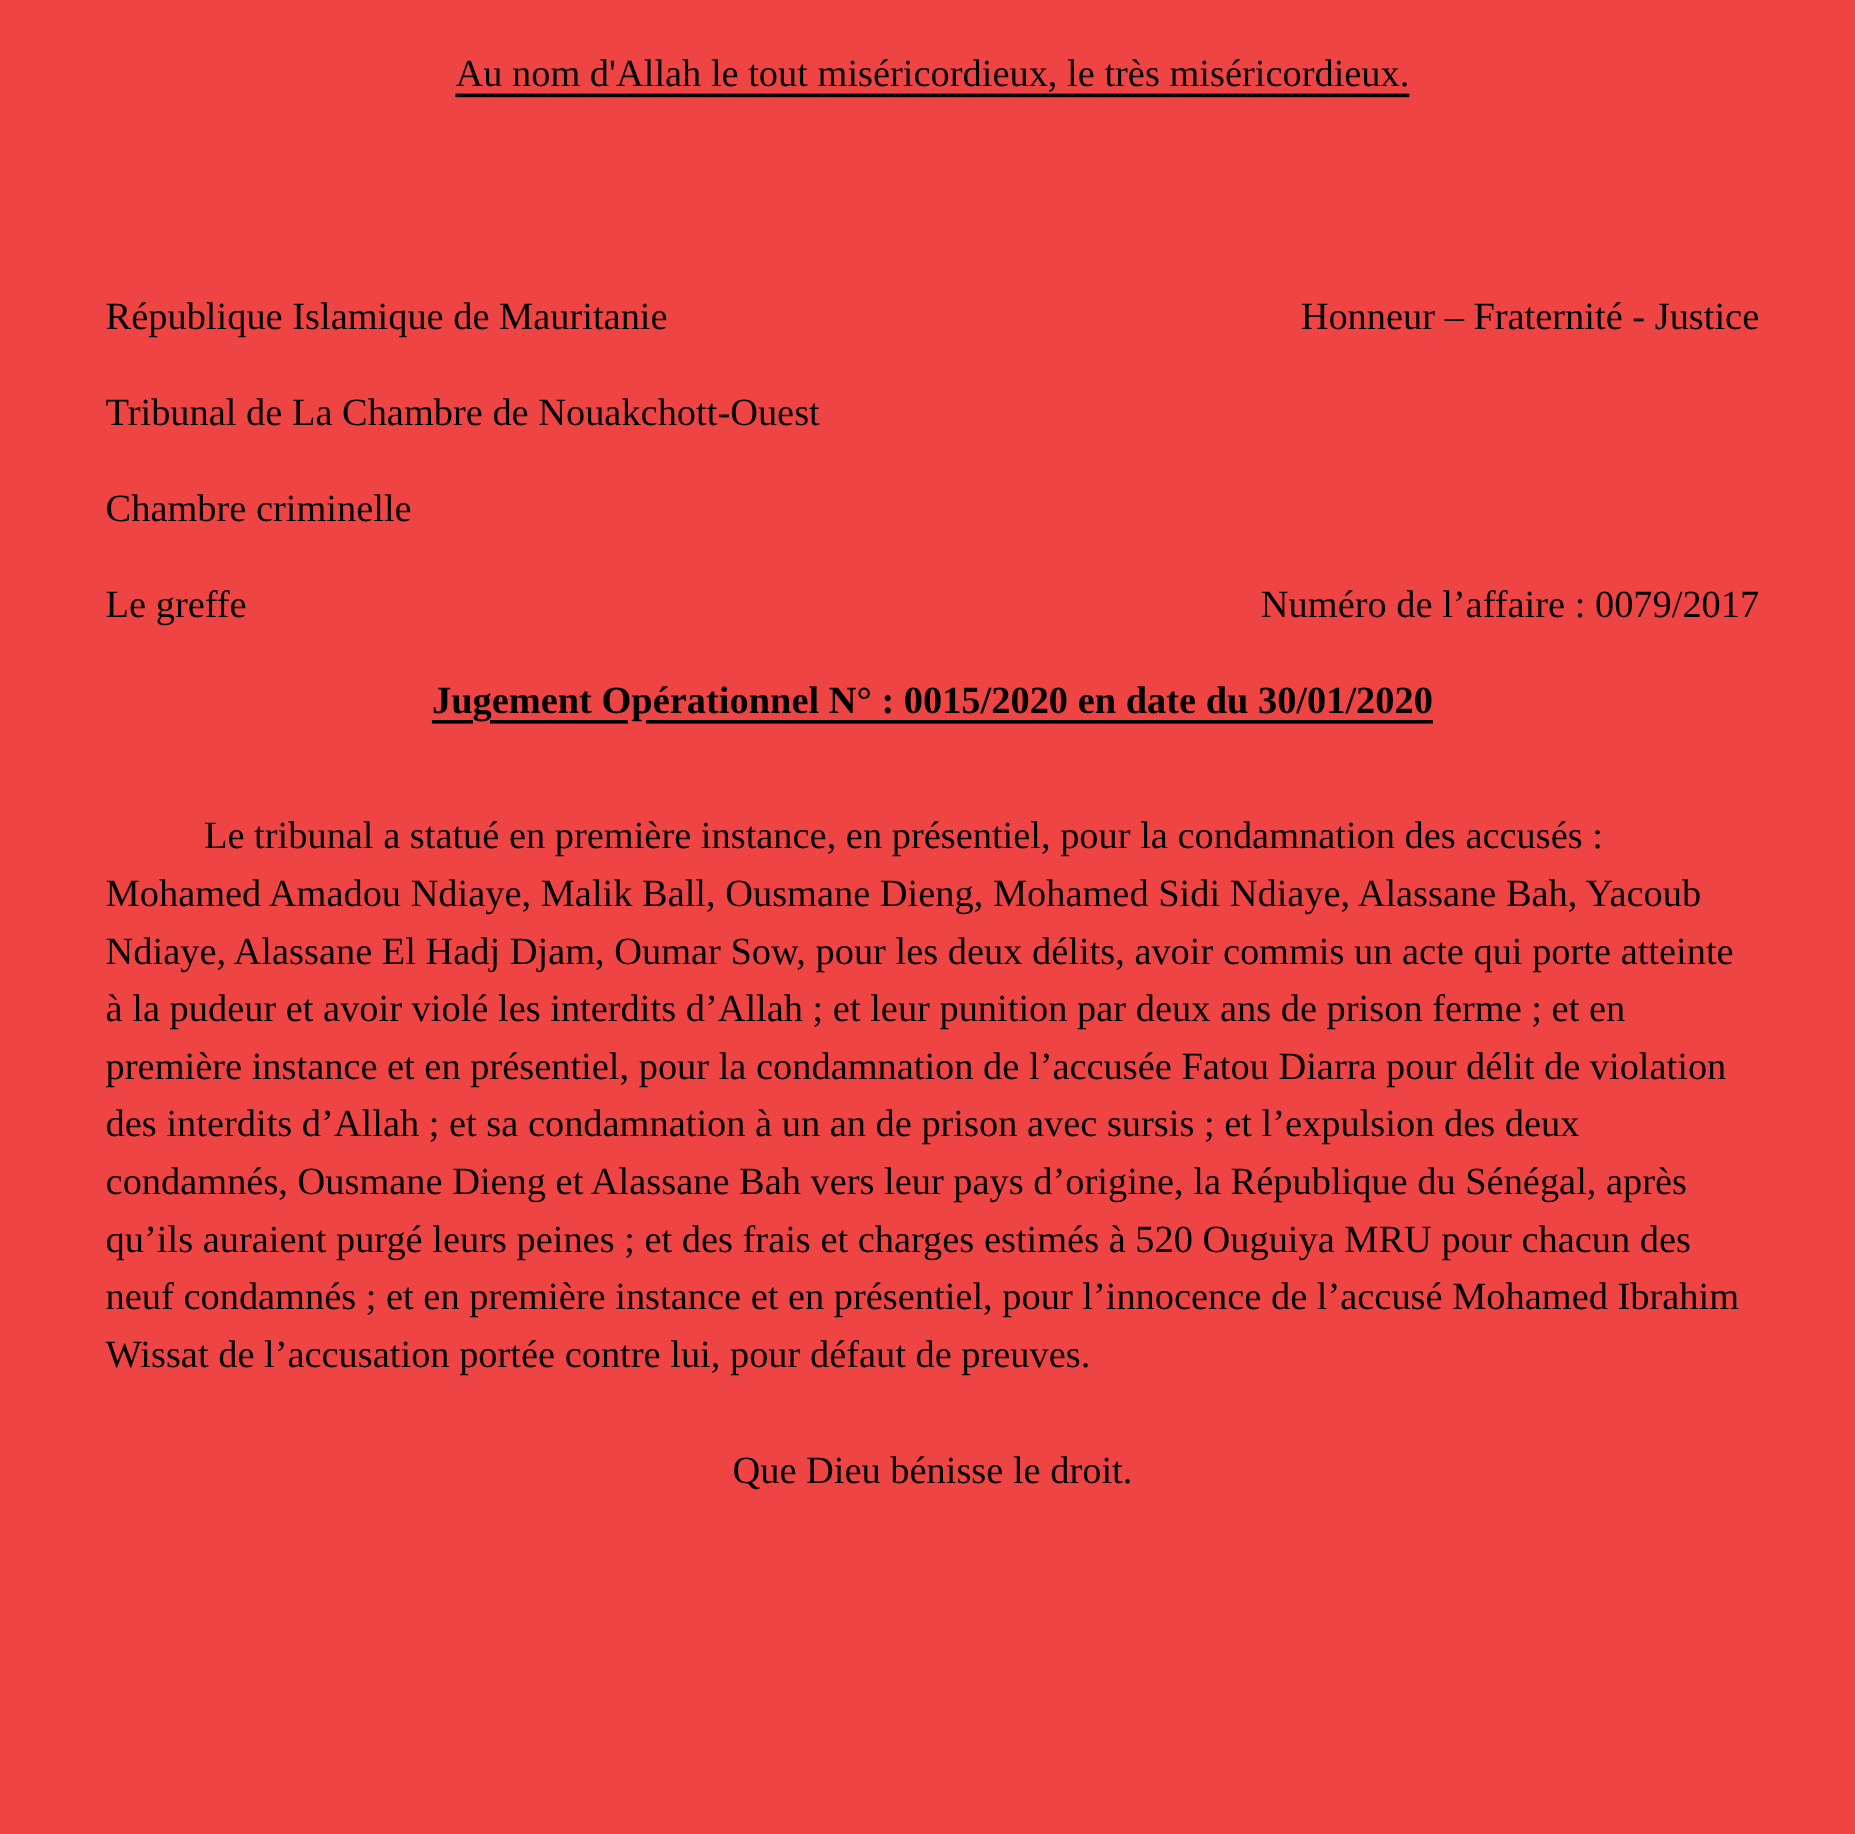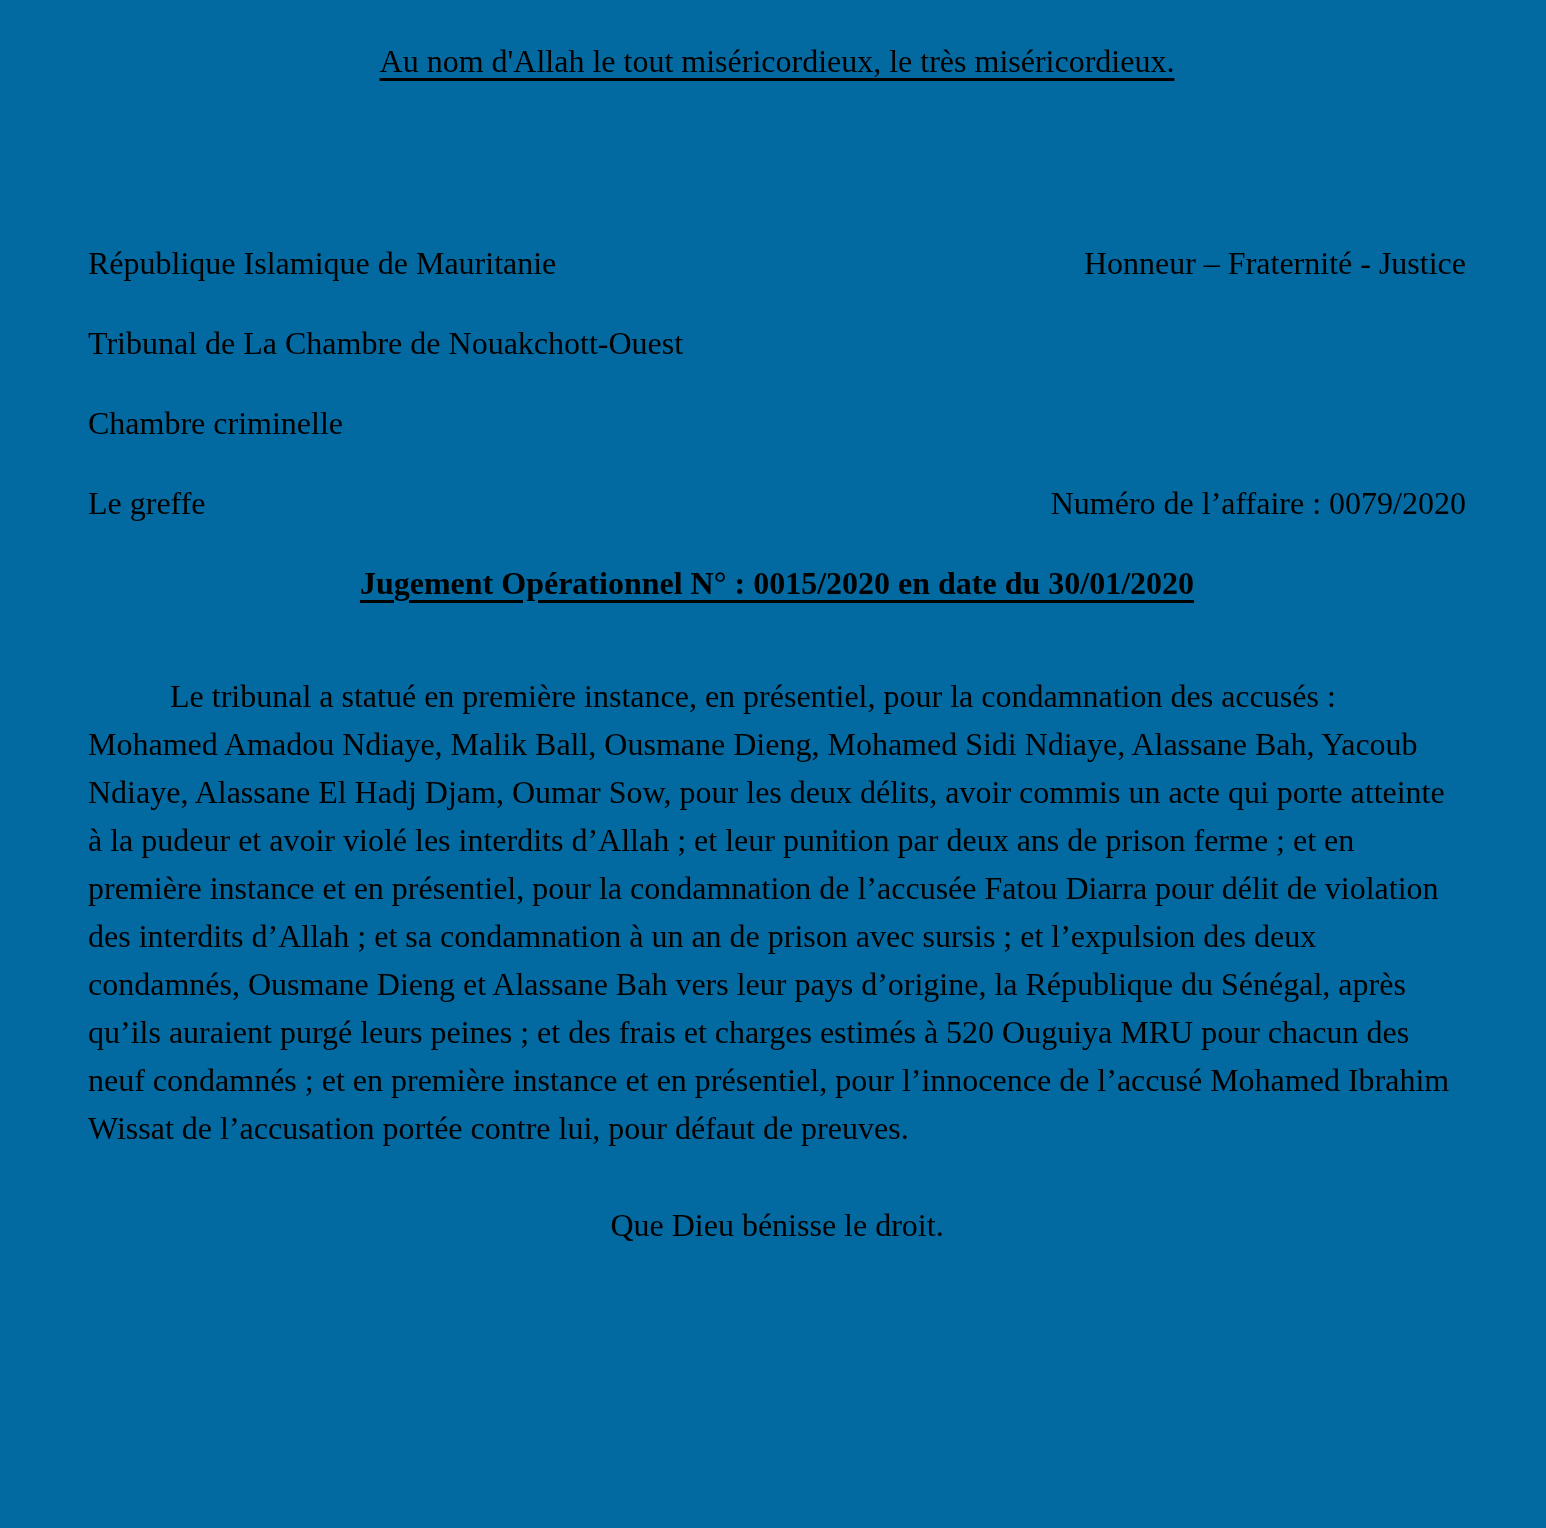--- a/index.html
+++ b/index.html
@@ -4,21 +4,21 @@
 <style>
   html, body {
     margin: 0;
     padding: 0;
     background: #ffffff;
   }
   .page {
     position: relative;
     width: 1546px;
     height: 1528px;
-    background: #0369a1;
+    background: #ef4444;
     color: #000000;
     font-family: "Liberation Serif", "DejaVu Serif", serif;
     font-size: 32px;
     box-sizing: border-box;
     padding: 40px 80px 0 88px;
     overflow: hidden;
   }
   .basmala {
     text-align: center;
     text-decoration: underline;
@@ -75,21 +75,21 @@
       <span class="lh-right"></span>
     </div>
 
     <div class="lh-row">
       <span class="lh-left">Chambre criminelle</span>
       <span class="lh-right"></span>
     </div>
 
     <div class="lh-row">
       <span class="lh-left">Le greffe</span>
-      <span class="lh-right">Numéro de l’affaire : 0079/2020</span>
+      <span class="lh-right">Numéro de l’affaire : 0079/2017</span>
     </div>
 
   </div>
 
   <div class="judgment-heading">Jugement Opérationnel N° : 0015/2020 en date du 30/01/2020</div>
 
   <p class="body-par">Le tribunal a statué en première instance, en présentiel, pour la condamnation des accusés : Mohamed Amadou Ndiaye, Malik Ball, Ousmane Dieng, Mohamed Sidi Ndiaye, Alassane Bah, Yacoub Ndiaye, Alassane El Hadj Djam, Oumar Sow, pour les deux délits, avoir commis un acte qui porte atteinte à la pudeur et avoir violé les interdits d’Allah ; et leur punition par deux ans de prison ferme ; et en première instance et en présentiel, pour la condamnation de l’accusée Fatou Diarra pour délit de violation des interdits d’Allah ; et sa condamnation à un an de prison avec sursis ; et l’expulsion des deux condamnés, Ousmane Dieng et Alassane Bah vers leur pays d’origine, la République du Sénégal, après qu’ils auraient purgé leurs peines ; et des frais et charges estimés à 520 Ouguiya MRU  pour chacun des neuf condamnés ; et en première instance et en présentiel, pour l’innocence de l’accusé Mohamed Ibrahim Wissat de l’accusation portée contre lui, pour défaut de preuves.</p>
 
   <div class="closing">Que Dieu bénisse le droit.</div>
 

